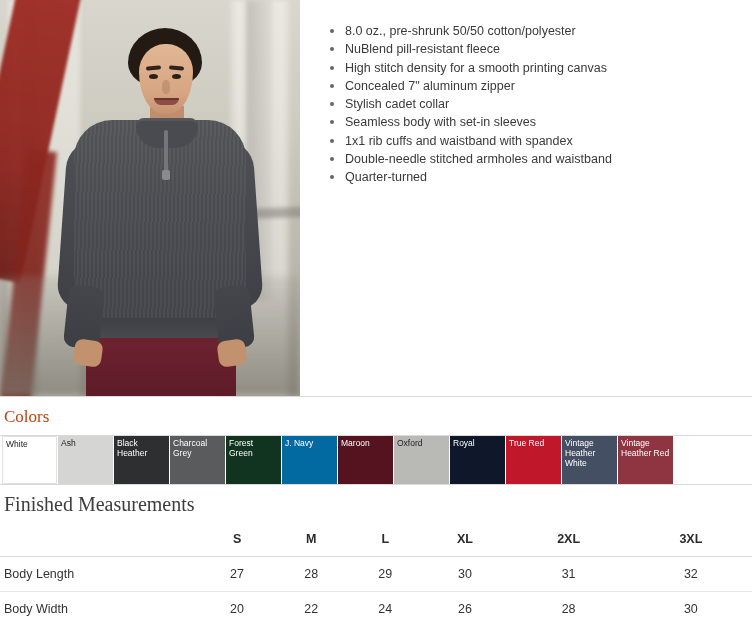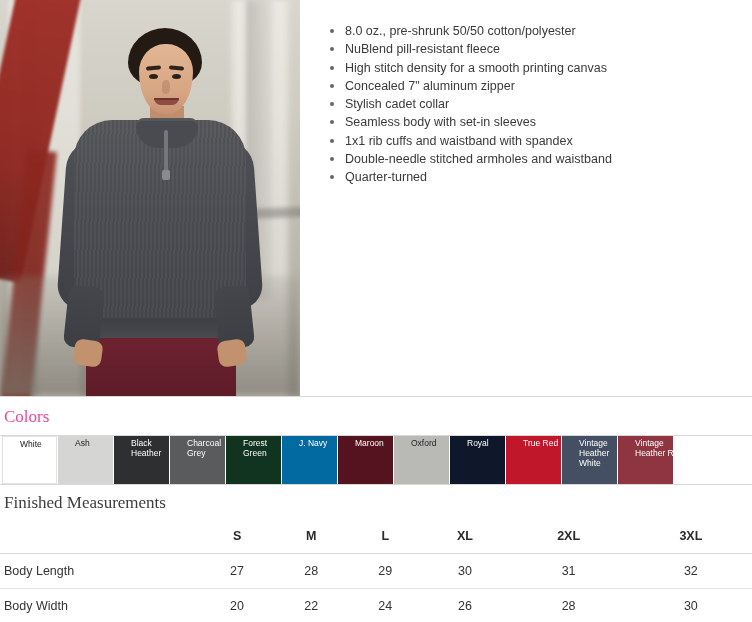--- a/index.html
+++ b/index.html
@@ -255,52 +255,52 @@
 
   
   .rule {
     width: 752px;
     height: 1px;
     background: #d9d9d9;
   }
   .section-title {
     font-family: "Liberation Serif", serif;
     font-size: 17px;
-    color: #ec4899;
+    color: #c2410c;
     padding: 10px 0 8px 4px;
   }
   .swatch-row {
     display: flex;
     width: 752px;
     height: 48px;
     padding: 0 2px;
   }
   .swatch {
     width: 55px;
     height: 48px;
     position: relative;
     margin-right: 1px;
     overflow: hidden;
   }
   .swatch .lbl {
     position: absolute;
-    left: 17px;
+    left: 3px;
     top: 2px;
     font-size: 8.5px;
     line-height: 10px;
     width: 50px;
   }
   .heather {
     background-image: repeating-linear-gradient(0deg, rgba(255,255,255,0.10) 0 1px, rgba(0,0,0,0.10) 1px 2px);
   }
 
   
   .meas-title {
     font-family: "Liberation Serif", serif;
-    font-size: 17px;
+    font-size: 20px;
     color: #3d3d3d;
     padding: 8px 0 6px 4px;
   }
   table.meas {
     width: 752px;
     border-collapse: collapse;
     font-size: 12.5px;
   }
   table.meas th, table.meas td {
     padding: 10px 0;

